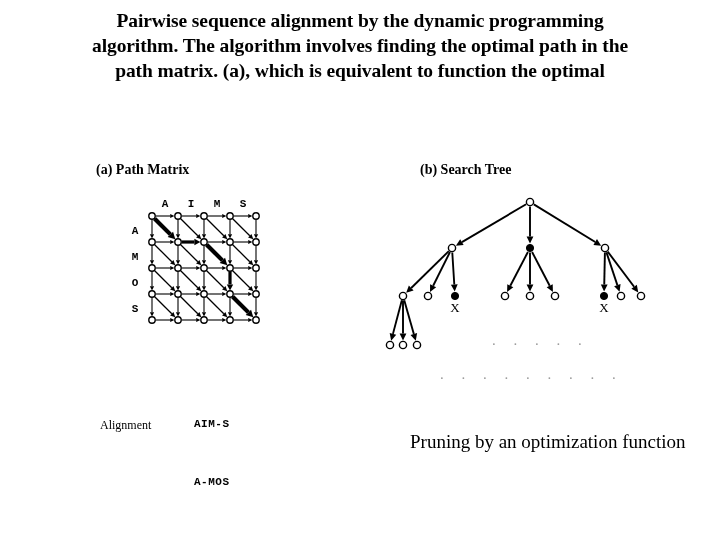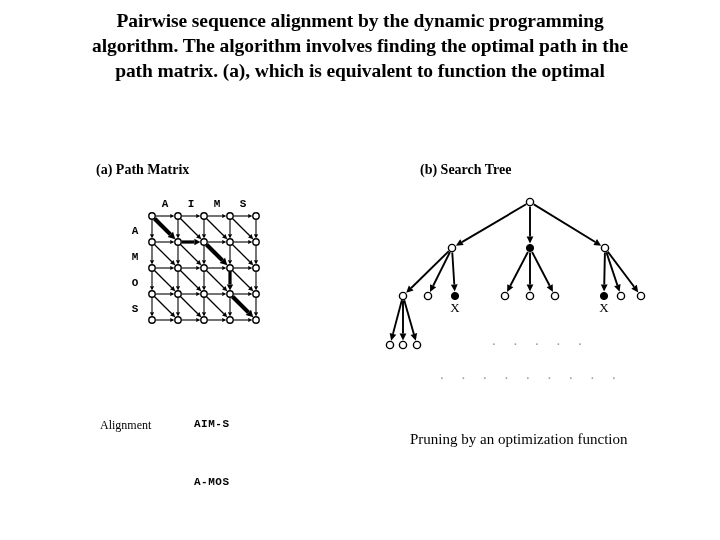--- a/index.html
+++ b/index.html
@@ -107,21 +107,21 @@
   }
   #align-seq-1 { top: 0px; }
   #align-seq-2 { top: 22px; margin-top: 36px; }
 
   
   #pruning-caption {
     position: absolute;
     left: 410px;
     top: 431px;
     font-family: "Liberation Serif", "DejaVu Serif", serif;
-    font-size: 15px;
+    font-size: 19px;
     white-space: nowrap;
   }
 </style>
 </head>
 <body>
 
 <div id="title-block">
   <div>Pairwise sequence alignment by the dynamic programming</div>
   <div>algorithm. The algorithm involves finding the optimal path in the</div>
   <div>path matrix. (a), which is equivalent to function the optimal</div>

